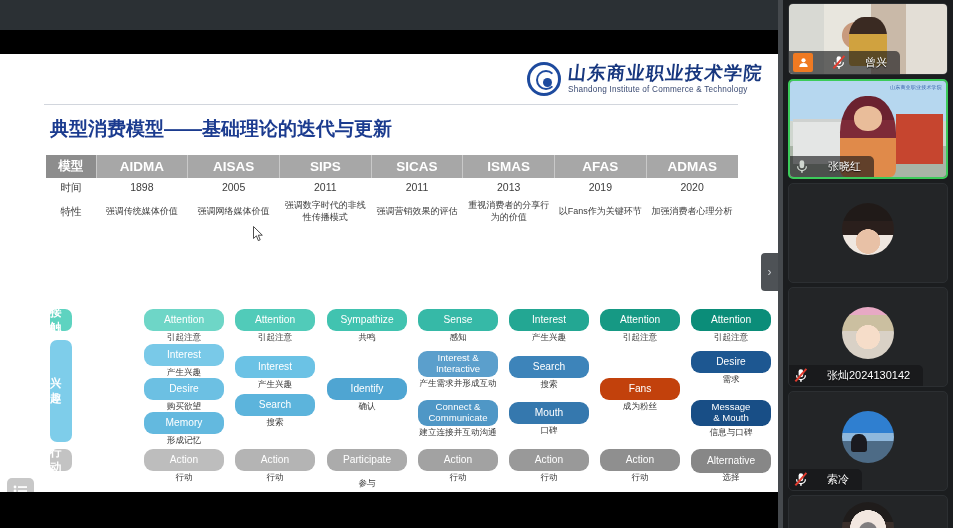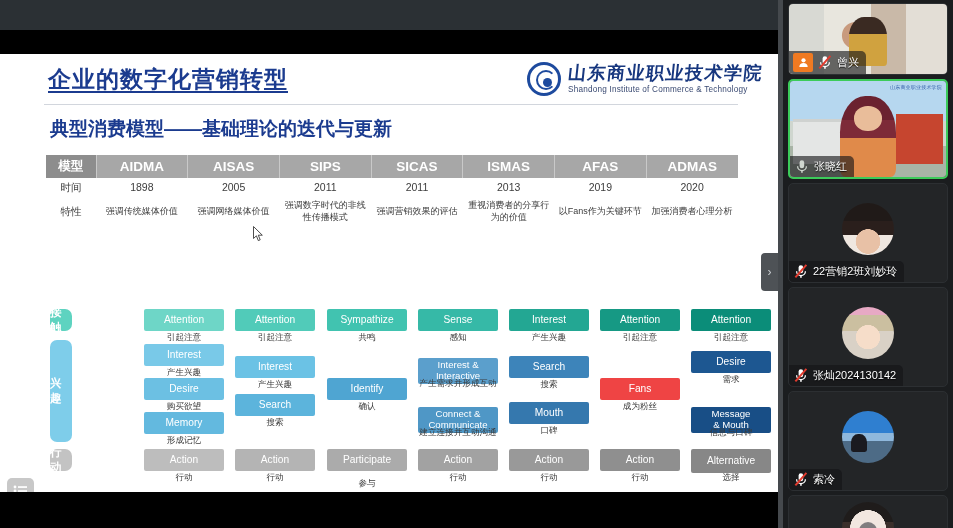--- a/index.html
+++ b/index.html
@@ -138,29 +138,29 @@
     width: 22px;
     border-radius: 7px;
     color: #ffffff;
     font-size: 11.5px; font-weight: bold;
     display: flex; align-items: center; justify-content: center;
     left: 4px;
   }
   .pill {
     position: absolute;
     width: 80px;
-    border-radius: 2px;
+    border-radius: 9px;
     color: #ffffff;
     font-size: 10.2px;
     display: flex; align-items: center; justify-content: center;
     text-align: center;
     line-height: 1.12;
     padding: 0 18px;
   }
-  .pill.two { font-size: 9.6px; margin-top: 7px; }
+  .pill.two { font-size: 9.6px; }
   .sub {
     position: absolute;
     width: 80px;
     text-align: center;
     font-size: 8.6px;
     color: #3a3a3a;
     line-height: 1.22;
   }
 
   
@@ -200,22 +200,22 @@
     overflow: hidden;
     background: #232527;
     border: 1px solid #2c2f32;
   }
   .tile.speaking { border: 2px solid #3ccb5a; }
   .tile.h100 { height: 100px; }
   .tile.h72 { height: 72px; }
 
   .nameplate {
     position: absolute; left: 0; bottom: 0;
-    display: flex; align-items: center; gap: 4px;
-    padding: 2px 7px 2px 4px;
+    display: flex; align-items: center; gap: 18px;
+    padding: 2px 13px 2px 4px;
     background: rgba(20,20,22,0.62);
     border-radius: 0 5px 0 4px;
     max-width: 158px;
   }
   .nameplate .nm {
     color: #ffffff; font-size: 11px; white-space: nowrap;
     text-shadow: 0 1px 1px rgba(0,0,0,.9);
   }
   .host-badge {
     width: 20px; height: 19px; background: #ef7a22;
@@ -317,21 +317,20 @@
 <div id="app">
 
   <div id="share-region">
     <div id="share-topbar"></div>
     <div id="letterbox-top"></div>
     <div id="letterbox-bottom"></div>
 
     <div id="slide">
 
       <div class="slide-head">
-        <div class="slide-title">企业的数字化营销转型</div>
 
         <div class="logo-wrap">
           <div class="logo-mark"></div>
           <div class="logo-text">
             <div class="logo-cn">山东商业职业技术学院</div>
             <div class="logo-en">Shandong Institute of Commerce &amp; Technology</div>
           </div>
         </div>
         <div class="head-rule"></div>
       </div>
@@ -415,21 +414,21 @@
           <div class="pill" style="left: 281px; top: 72px; height: 22px; background: rgb(79, 165, 210);">Identify</div>
           <div class="sub" style="left: 281px; top: 95px;">确认</div>
           <div class="pill two" style="left: 372px; top: 45px; height: 26px; background: rgb(91, 159, 204);">Interest &amp; Interactive</div>
           <div class="sub" style="left: 372px; top: 72px;">产生需求并形成互动</div>
           <div class="pill two" style="left: 372px; top: 94px; height: 26px; background: rgb(79, 151, 198);">Connect &amp; Communicate</div>
           <div class="sub" style="left: 372px; top: 121px;">建立连接并互动沟通</div>
           <div class="pill" style="left: 463px; top: 50px; height: 22px; background: rgb(61, 132, 186);">Search</div>
           <div class="sub" style="left: 463px; top: 73px;">搜索</div>
           <div class="pill" style="left: 463px; top: 96px; height: 22px; background: rgb(53, 120, 174);">Mouth</div>
           <div class="sub" style="left: 463px; top: 119px;">口碑</div>
-          <div class="pill" style="left: 554px; top: 72px; height: 22px; background: #ef4444;">Fans</div>
+          <div class="pill" style="left: 554px; top: 72px; height: 22px; background: #c2410c;">Fans</div>
           <div class="sub" style="left: 554px; top: 95px;">成为粉丝</div>
           <div class="pill" style="left: 645px; top: 45px; height: 22px; background: rgb(29, 87, 145);">Desire</div>
           <div class="sub" style="left: 645px; top: 68px;">需求</div>
           <div class="pill two" style="left: 645px; top: 94px; height: 26px; background: rgb(24, 78, 134);">Message &amp; Mouth</div>
           <div class="sub" style="left: 645px; top: 121px;">信息与口碑</div>
           <div class="lblpill" style="top: 143px; height: 22px; background: rgb(195, 195, 195);">行动</div>
           <div class="pill" style="left: 98px; top: 143px; height: 22px; background: rgb(189, 189, 189);">Action</div>
           <div class="sub" style="left: 98px; top: 166px;">行动</div>
           <div class="pill" style="left: 189px; top: 143px; height: 22px; background: rgb(180, 180, 180);">Action</div>
           <div class="sub" style="left: 189px; top: 166px;">行动</div>
@@ -508,31 +507,20 @@
           </svg>
         </span>
         <span class="nm">张晓红</span>
       </div>
     </div>
 
     <div class="tile h100">
       <div class="avatar big">
           <div class="av-girl"></div>
         </div>
-      <div class="nameplate">
-        <span class="mic">
-          <svg width="16" height="17" viewBox="0 0 16 17" aria-hidden="true">
-            <rect x="5.6" y="2.2" width="4.6" height="8" rx="2.3" fill="#ffffff"></rect>
-            <path d="M3.6,8.2 a4.4,4.4 0 0 0 8.8,0" stroke="#ffffff" stroke-width="1.3" fill="none"></path>
-            <rect x="7.2" y="12.4" width="1.5" height="2.4" fill="#ffffff"></rect>
-            <line x1="2.4" y1="14.4" x2="13.4" y2="1.8" stroke="#e23b2e" stroke-width="2"></line>
-          </svg>
-        </span>
-        <span class="nm">22营销2班刘妙玲</span>
-      </div>
     </div>
 
     <div class="tile h100">
       <div class="avatar big">
           <div class="av-doll"></div>
         </div>
       <div class="nameplate">
         <span class="mic">
           <svg width="16" height="17" viewBox="0 0 16 17" aria-hidden="true">
             <rect x="5.6" y="2.2" width="4.6" height="8" rx="2.3" fill="#ffffff"></rect>

